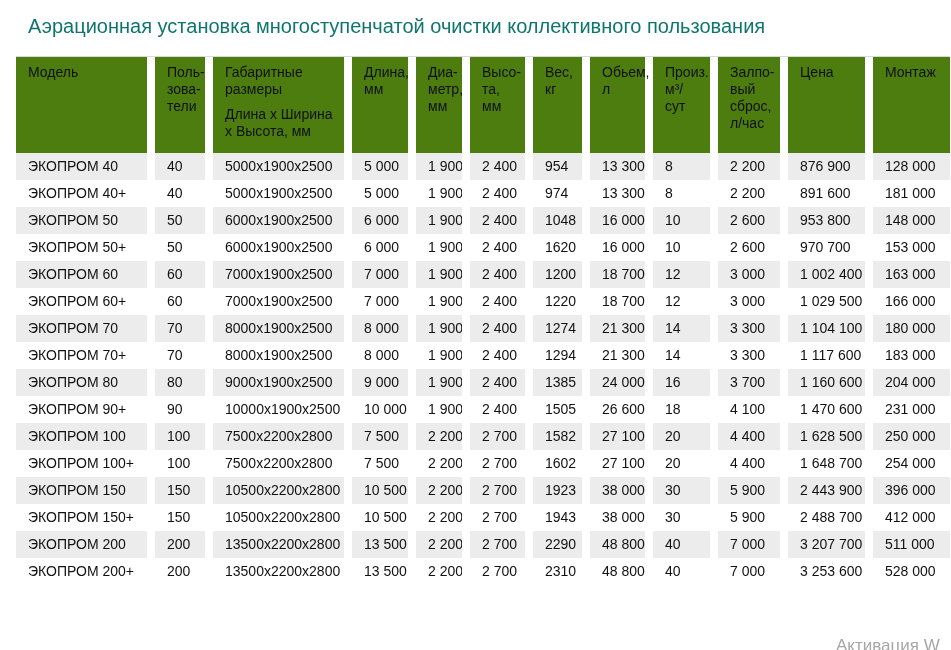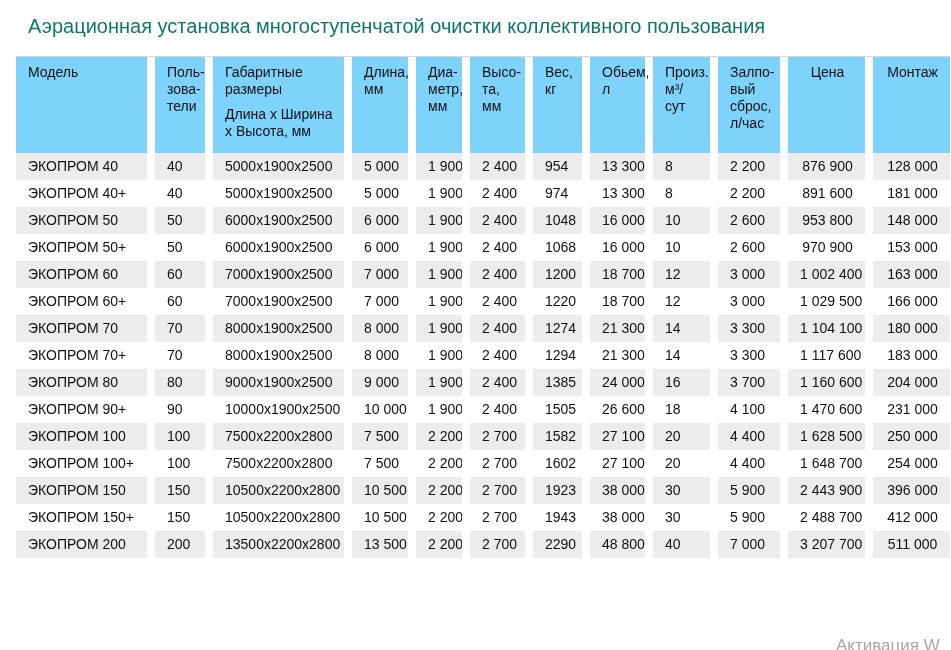--- a/index.html
+++ b/index.html
@@ -21,35 +21,35 @@
   table.products{
     border-collapse:separate;border-spacing:0;
     width:934px;table-layout:fixed;
     font-size:14px;color:#111;
   }
   thead th{
     vertical-align:top;text-align:left;font-weight:400;
     padding:7px 8px 13px 12px;line-height:17px;
     white-space:pre-line;
     border-right:8px solid #ffffff;
-    background:#7dd3fc;
+    background:#4d7c0f;
   }
   thead th .hlabel{white-space:pre-line;}
   thead th .sub{margin-top:8px;}
   tbody td{
     height:27px;line-height:27px;
     padding:0 8px 0 12px;
     white-space:nowrap;overflow:hidden;
     border-right:8px solid #ffffff;
     background:#ffffff;
   }
   tbody tr:nth-child(odd) td{background:#ececec;}
   th:last-child,td:last-child{border-right:0;}
   tbody td:last-child{padding-right:6px;}
-  .al-right{text-align:center;}
+  .al-right{text-align:left;}
   thead th.al-right{padding-right:10px;}
   tbody td.al-right{padding-right:10px;}
   .watermark{
     position:absolute;left:836px;top:591px;
     color:rgba(112,112,112,0.62);
     white-space:nowrap;pointer-events:none;
   }
   .wm1{font-size:17px;line-height:21px;margin-top:44px;}
   .wm2{font-size:14px;line-height:19px;margin-left:10px;}
   .wm3{font-size:13px;line-height:19px;margin-left:14px;}
@@ -146,25 +146,25 @@
           <td class="al-right">953 800</td>
           <td class="al-right">148 000</td>
         </tr>
         <tr>
           <td class="al-left">ЭКОПРОМ 50+</td>
           <td class="al-left">50</td>
           <td class="al-left">6000x1900x2500</td>
           <td class="al-left">6 000</td>
           <td class="al-left">1 900</td>
           <td class="al-left">2 400</td>
-          <td class="al-left">1068</td>
+          <td class="al-left">1620</td>
           <td class="al-left">16 000</td>
           <td class="al-left">10</td>
           <td class="al-left">2 600</td>
-          <td class="al-right">970 900</td>
+          <td class="al-right">970 700</td>
           <td class="al-right">153 000</td>
         </tr>
         <tr>
           <td class="al-left">ЭКОПРОМ 60</td>
           <td class="al-left">60</td>
           <td class="al-left">7000x1900x2500</td>
           <td class="al-left">7 000</td>
           <td class="al-left">1 900</td>
           <td class="al-left">2 400</td>
           <td class="al-left">1200</td>
@@ -306,20 +306,34 @@
           <td class="al-left">13500x2200x2800</td>
           <td class="al-left">13 500</td>
           <td class="al-left">2 200</td>
           <td class="al-left">2 700</td>
           <td class="al-left">2290</td>
           <td class="al-left">48 800</td>
           <td class="al-left">40</td>
           <td class="al-left">7 000</td>
           <td class="al-right">3 207 700</td>
           <td class="al-right">511 000</td>
+        </tr>
+        <tr>
+          <td class="al-left">ЭКОПРОМ 200+</td>
+          <td class="al-left">200</td>
+          <td class="al-left">13500x2200x2800</td>
+          <td class="al-left">13 500</td>
+          <td class="al-left">2 200</td>
+          <td class="al-left">2 700</td>
+          <td class="al-left">2310</td>
+          <td class="al-left">48 800</td>
+          <td class="al-left">40</td>
+          <td class="al-left">7 000</td>
+          <td class="al-right">3 253 600</td>
+          <td class="al-right">528 000</td>
         </tr>
       </tbody>
   </table>
 </div>
 
 <div class="watermark">
   <div class="wm1">Активация W</div>
   <div class="wm2">Чтобы активиро</div>
   <div class="wm3">"Параметры".</div>
 </div>

